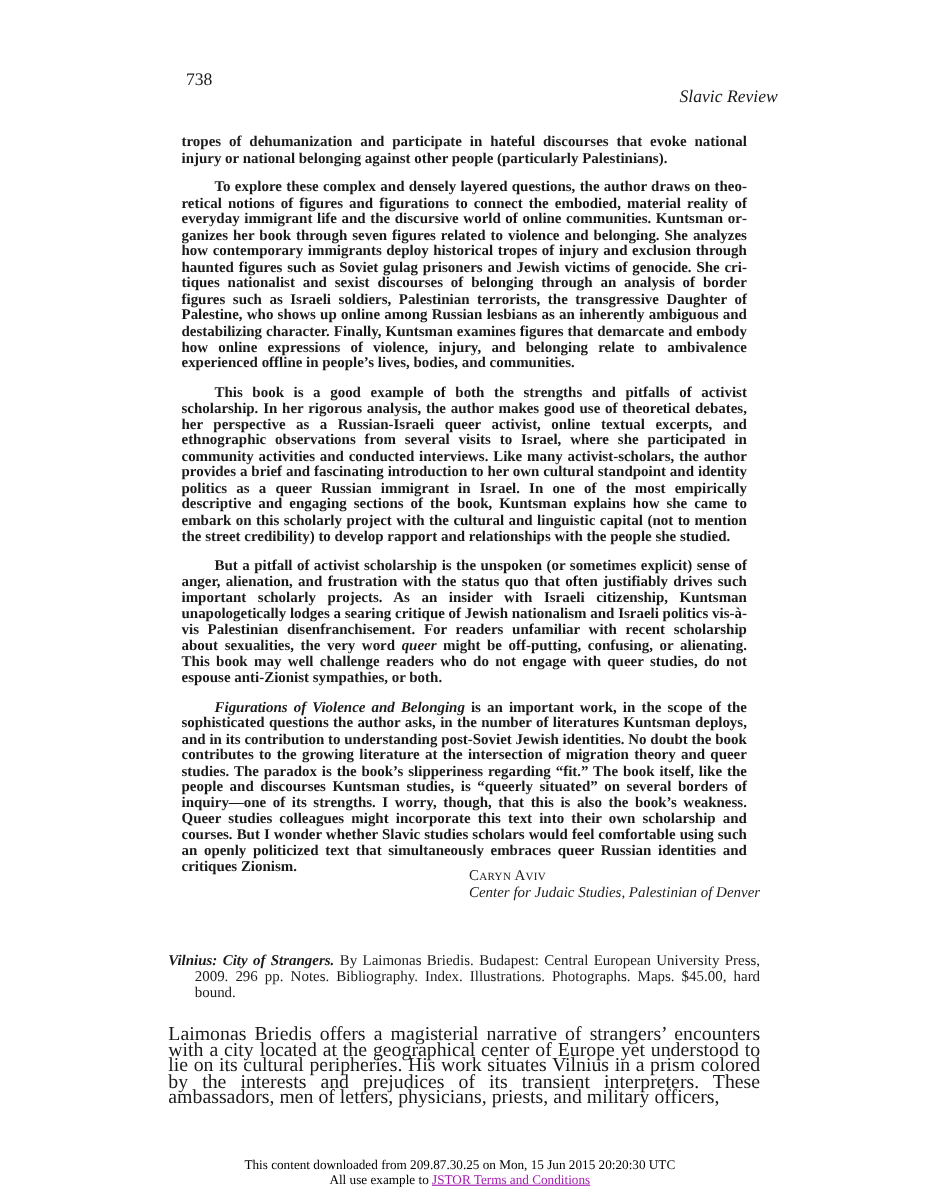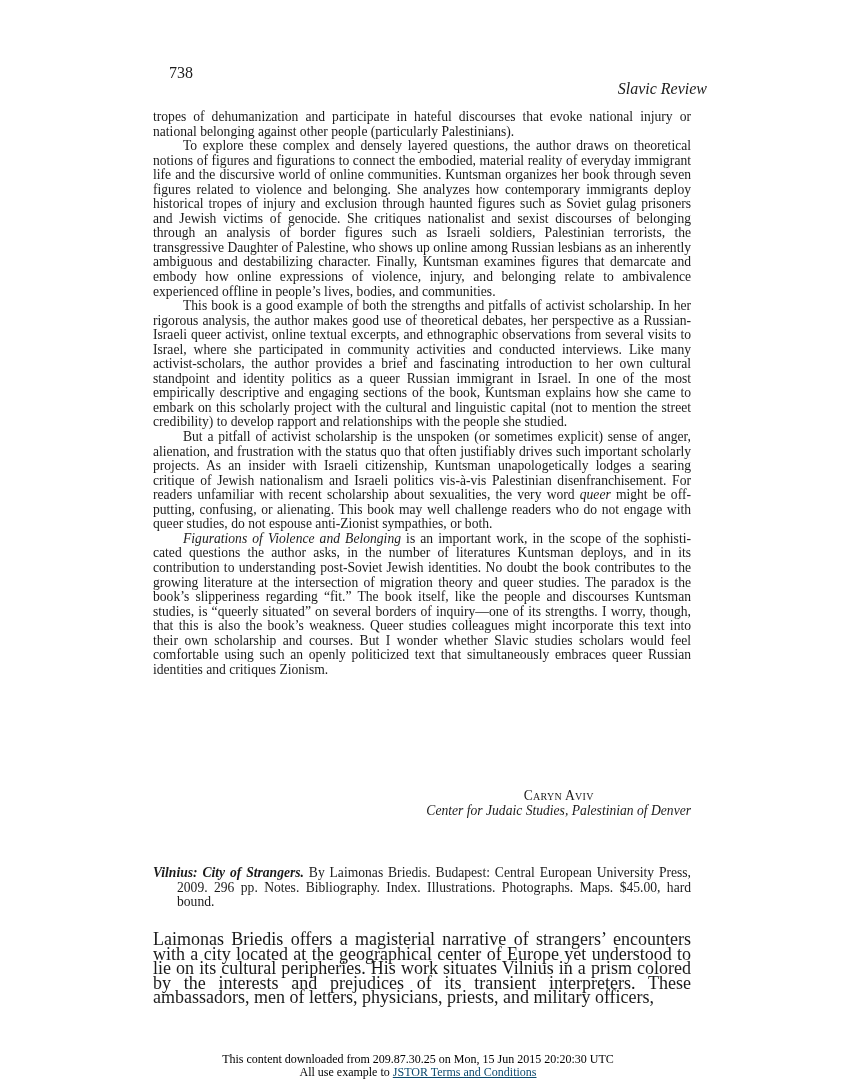--- a/index.html
+++ b/index.html
@@ -2,32 +2,32 @@
 <html><head>
 <meta charset="utf-8">
 <style>
   html, body { margin: 0; padding: 0; background: #ffffff; }
   body { width: 842px; height: 1089px; position: relative; overflow: hidden; color: #1a1a1a; }
   .page { position: absolute; left: 153px; top: 0; width: 538px; font-family: "Liberation Serif", "DejaVu Serif", serif; }
   .running-head { position: absolute; top: 64px; left: 16px; width: 538px; height: 22px; font-size: 16px; text-align: center; }
   .page-number { position: absolute; left: 0; top: 0; }
   .journal-title { position: absolute; right: 0; top: 0; font-style: italic; margin-top: 16px; }
   .body-text { position: absolute; top: 110px; left: 0; width: 538px; font-size: 13.6px; line-height: 14.55px; text-align: justify; }
-  .body-text p { margin: 0; text-indent: 0; hyphens: manual; }
+  .body-text p { margin: 12px; text-indent: 0; hyphens: manual; font-weight: bold; }
   .body-text p.indent { text-indent: 30px; }
   .body-text em { font-style: italic; }
-  .signature { position: absolute; top: 788px; right: 0; text-align: center; font-size: 13.6px; line-height: 15px; }
+  .signature { position: absolute; top: 788px; right: 0; text-align: left; font-size: 13.6px; line-height: 15px; }
   .sig-name { font-variant: small-caps; letter-spacing: 0.3px; }
   .sig-affil { font-style: italic; }
   .review2-header { position: absolute; top: 866px; left: 0; width: 538px; font-size: 13.6px; line-height: 14.6px; text-align: justify; padding-left: 24px; text-indent: -24px; box-sizing: border-box; }
   .review2-header .book-title { font-style: italic; font-weight: bold; }
   .review2-body { position: absolute; top: 932px; left: 0; width: 538px; font-size: 18px; line-height: 14.6px; text-align: justify; }
   .review2-body p { margin: 0; }
   .footer { position: absolute; left: 0; top: 1053px; width: 836px; text-align: center; font-family: "Liberation Serif", "DejaVu Serif", serif; font-size: 12px; line-height: 13px; color: #000; }
-  .footer a { color: #0c4a6e; text-decoration: underline; }
+  .footer a { color: #a21caf; text-decoration: underline; }
 </style>
 </head>
 <body>
 
 <div class="page">
   <div class="running-head">
     <span class="page-number">738</span>
     <span class="journal-title">Slavic Review</span>
   </div>
 

